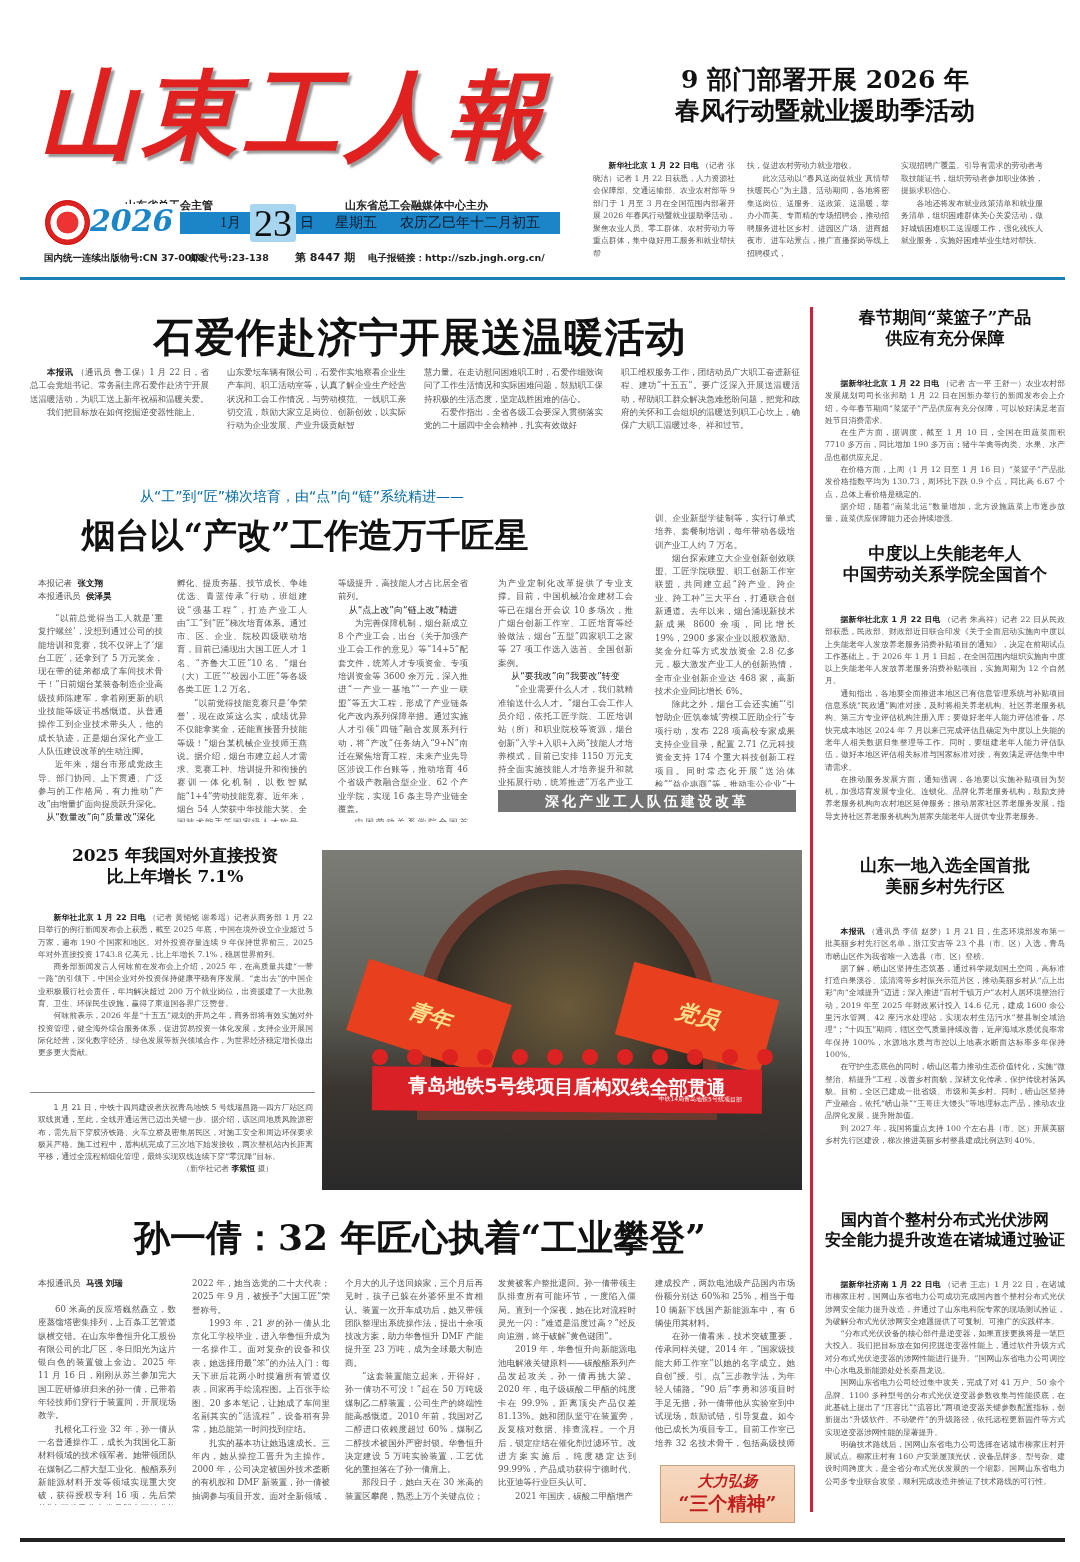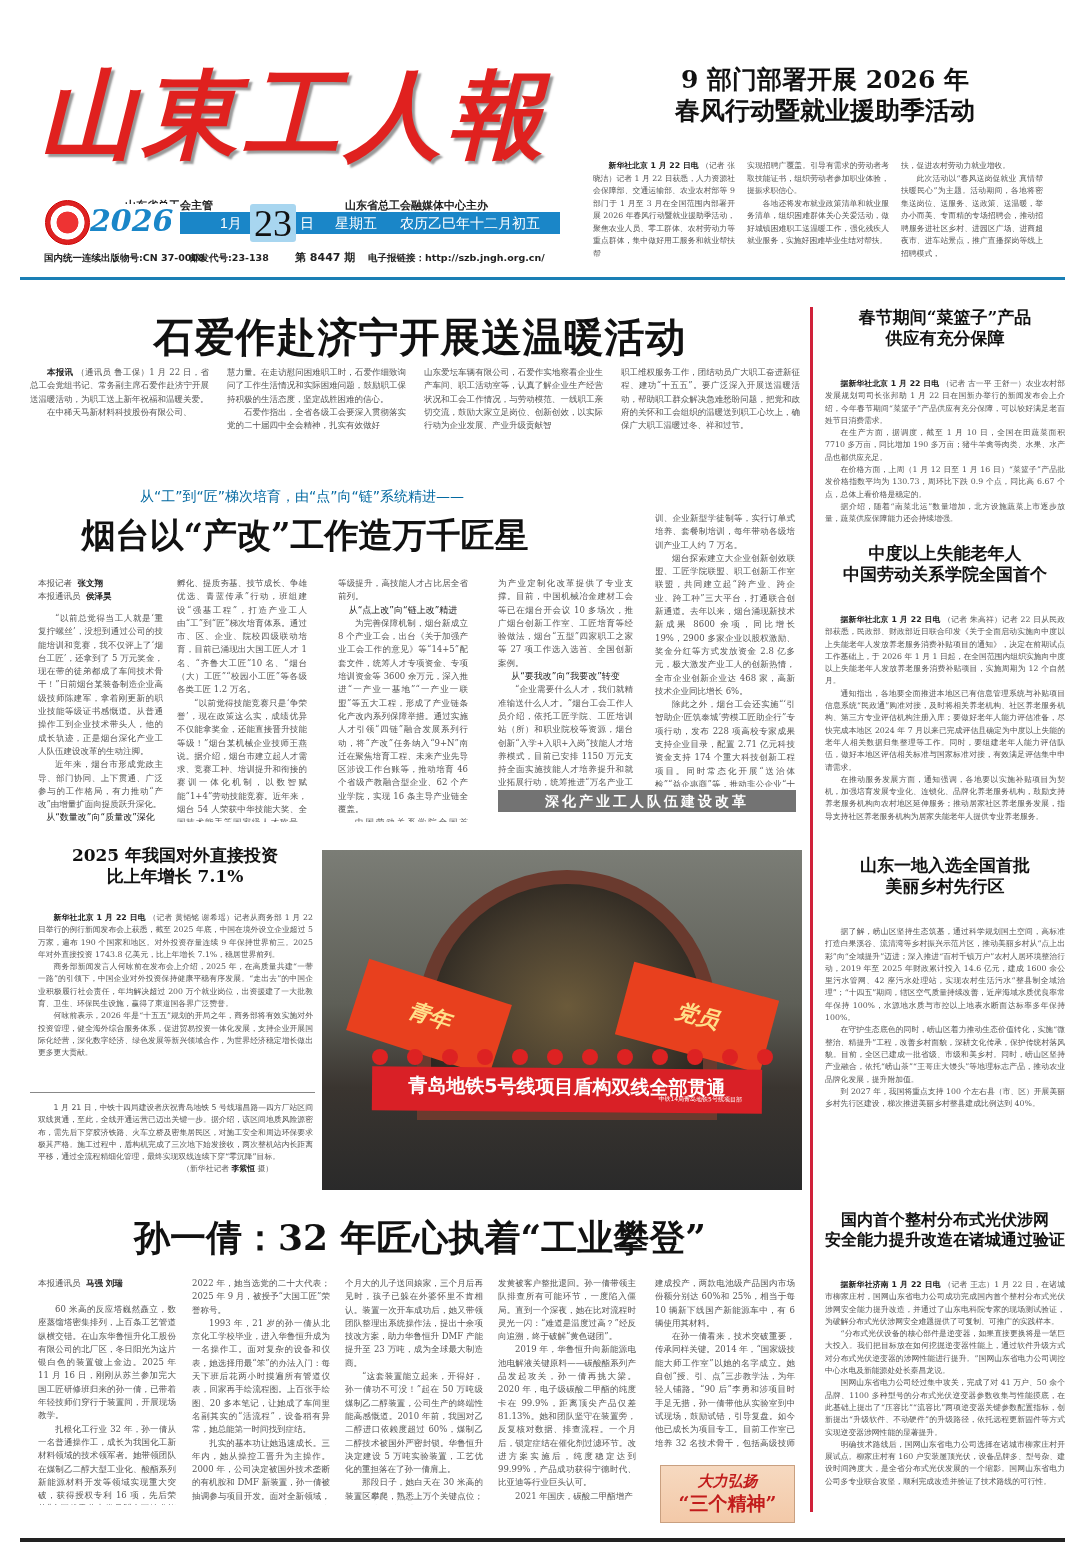--- a/index.html
+++ b/index.html
@@ -1,20 +1,20 @@
 <!DOCTYPE html>
 <html><head>
 <meta charset="utf-8">
 <style>
 *{box-sizing:border-box;margin:0;padding:0}
 body{width:1080px;height:1562px;background:#fff;font-family:"DejaVu Serif",serif;color:#222;position:relative;overflow:hidden}
 .abs{position:absolute}
 .mast{left:40px;top:50px;width:540px;height:130px;font-family:"DejaVu Serif",serif;font-size:96px;font-weight:bold;color:#e0211f;letter-spacing:6px;font-style:italic;text-shadow:3px 3px 2px #999;white-space:nowrap;line-height:130px}
 .sponsor{font-family:"DejaVu Sans",sans-serif;font-size:11px;font-weight:bold;color:#222}
-.datebar{left:100px;top:212px;width:460px;height:22px;background:#1a86c8;color:#ffffff;font-family:Liberation Sans, sans-serif;font-size:14px;line-height:22px}
+.datebar{left:100px;top:212px;width:460px;height:22px;background:#1a86c8;color:#0f172a;font-family:Liberation Serif, serif;font-size:14px;line-height:22px}
 .year{left:100px;top:200px;font-size:30px;font-style:italic;font-weight:bold;color:#1a86c8;font-family:"DejaVu Serif",serif;background:#fff;padding-right:6px;line-height:34px}
 .daybox{left:250px;top:204px;width:46px;height:38px;background:#a8d6f0;border-radius:3px;color:#111;font-size:38px;text-align:center;line-height:38px;font-family:"Liberation Serif",serif}
 .emblem{left:45px;top:200px;width:45px;height:45px;border-radius:50%;background:radial-gradient(circle,#e33 35%,#fff 37%,#fff 55%,#d22 57%);border:1px solid #c00}
 .info{top:252px;font-family:"DejaVu Sans",sans-serif;font-size:9.5px;color:#222;font-weight:bold;white-space:nowrap}
 .hr-blue{height:3px;background:#1a7fb5}
 .hl{font-family:"DejaVu Serif",serif;font-weight:bold;color:#111;text-align:center;line-height:1.25}
 .body{font-family:"DejaVu Serif",serif;font-size:8.5px;line-height:13.3px;color:#555;text-align:justify;overflow:hidden}
 .body p{text-indent:2em}
 .body .lead{font-weight:bold;color:#222;font-family:"DejaVu Sans",sans-serif}
 .sub{font-weight:normal;color:#222;text-align:center;font-family:"DejaVu Sans",sans-serif;font-size:9px}
@@ -55,44 +55,44 @@
 
 <div class="abs hl" style="left:600px;top:64px;width:450px;font-size:25px">
   <div>9 部门部署开展 2026 年</div>
   <div>春风行动暨就业援助季活动</div>
 </div>
 <div class="abs body cols" style="left:593px;top:160px;width:450px;height:100px;grid-template-columns:1fr 1fr 1fr;gap:12px;font-size:7.8px;line-height:12.5px">
   <div>
       <p><span class="lead">新华社北京 1 月 22 日电</span> <span>（记者 张晓洁）</span><span>记者 1 月 22 日获悉，人力资源社会保障部、交通运输部、农业农村部等 9 部门于 1 月至 3 月在全国范围内部署开展 2026 年春风行动暨就业援助季活动，聚焦农业人员、零工群体、农村劳动力等重点群体，集中做好用工服务和就业帮扶帮</span></p>
     </div>
   <div>
+      <div>扶，促进农村劳动力就业增收。</div>
+      <p>此次活动以“春风送岗促就业 真情帮扶暖民心”为主题。活动期间，各地将密集送岗位、送服务、送政策、送温暖，举办小而美、专而精的专场招聘会，推动招聘服务进社区乡村、进园区广场、进商超夜市、进车站景点，推广直播探岗等线上招聘模式，</p>
+    </div>
+  <div>
       <div>实现招聘广覆盖。引导有需求的劳动者考取技能证书，组织劳动者参加职业体验，提振求职信心。</div>
       <p>各地还将发布就业政策清单和就业服务清单，组织困难群体关心关爱活动，做好城镇困难职工送温暖工作，强化残疾人就业服务，实施好困难毕业生结对帮扶。</p>
     </div>
-  <div>
-      <div>扶，促进农村劳动力就业增收。</div>
-      <p>此次活动以“春风送岗促就业 真情帮扶暖民心”为主题。活动期间，各地将密集送岗位、送服务、送政策、送温暖，举办小而美、专而精的专场招聘会，推动招聘服务进社区乡村、进园区广场、进商超夜市、进车站景点，推广直播探岗等线上招聘模式，</p>
-    </div>
 </div>
 
 <div class="abs hr-blue" style="left:20px;top:277px;width:1045px"></div>
 
 <div class="abs redline" style="left:810px;top:307px;width:3px;height:1205px"></div>
 
 <div class="abs hl" style="left:30px;top:312px;width:780px;font-size:40px;letter-spacing:1px">石爱作赴济宁开展送温暖活动</div>
 <div class="abs body cols" style="left:30px;top:366px;width:770px;height:100px;grid-template-columns:repeat(4,1fr);gap:18px">
   <div>
       <p><span class="lead">本报讯</span> <span>（通讯员 鲁工保）</span><span>1 月 22 日，省总工会党组书记、常务副主席石爱作赴济宁开展送温暖活动，为职工送上新年祝福和温暖关爱。</span></p>
-      <p>在中稀天马新材料科技股份有限公司、</p>
-    </div>
+      <p>我们把目标放在如何挖掘逆变器性能上、</p>
+    </div>
+  <div>山东爱坛车辆有限公司，石爱作实地察看企业生产车间、职工活动室等，认真了解企业生产经营状况和工会工作情况，与劳动模范、一线职工亲切交流，鼓励大家立足岗位、创新创效，以实际行动为企业发展、产业升级贡献智</div>
   <div>
       <div>慧力量。在走访慰问困难职工时，石爱作细致询问了工作生活情况和实际困难问题，鼓励职工保持积极的生活态度，坚定战胜困难的信心。</div>
       <p>石爱作指出，全省各级工会要深入贯彻落实党的二十届四中全会精神，扎实有效做好</p>
     </div>
-  <div>山东爱坛车辆有限公司，石爱作实地察看企业生产车间、职工活动室等，认真了解企业生产经营状况和工会工作情况，与劳动模范、一线职工亲切交流，鼓励大家立足岗位、创新创效，以实际行动为企业发展、产业升级贡献智</div>
   <div>职工维权服务工作，团结动员广大职工奋进新征程、建功“十五五”。要广泛深入开展送温暖活动，帮助职工群众解决急难愁盼问题，把党和政府的关怀和工会组织的温暖送到职工心坎上，确保广大职工温暖过冬、祥和过节。</div>
 </div>
 
 <div class="abs" style="left:140px;top:488px;width:400px;font-family:'DejaVu Sans',sans-serif;font-size:14px;color:#0369a1">从“工”到“匠”梯次培育，由“点”向“链”系统精进——</div>
 <div class="abs hl" style="left:80px;top:514px;width:450px;font-size:34px;text-align:center">烟台以“产改”工作造万千匠星</div>
 
 <div class="abs body" style="left:38px;top:577px;width:120px;font-size:8.5px">
   <div><span>本报记者</span>&nbsp;&nbsp;<b style="color:#222">张文翔</b></div>
   <div><span>本报通讯员</span>&nbsp;&nbsp;<b style="color:#222">侯泽昊</b></div>
 </div>
@@ -186,20 +186,21 @@
   <div style="text-align:right;padding-right:40px">
     <span>（新华社记者</span>&nbsp;<b style="color:#222">李紫恒</b>&nbsp;<span>摄）</span>
   </div>
 </div>
 
 <div class="abs hl" style="left:825px;top:855px;width:240px;font-size:17px">
   <div>山东一地入选全国首批</div>
   <div>美丽乡村先行区</div>
 </div>
 <div class="abs body" style="left:825px;top:926px;width:240px;height:280px;font-size:7.8px;line-height:12.3px">
+  <p><span class="lead">本报讯</span> <span>（通讯员 李倩 赵梦）</span><span>1 月 21 日，生态环境部发布第一批美丽乡村先行区名单，浙江安吉等 23 个县（市、区）入选，青岛市崂山区作为我省唯一入选县（市、区）登榜。</span></p>
   <p>据了解，崂山区坚持生态筑基，通过科学规划国土空间，高标准打造白果溪谷、流清湾等乡村振兴示范片区，推动美丽乡村从“点上出彩”向“全域提升”迈进；深入推进“百村千镇万户”农村人居环境整治行动，2019 年至 2025 年财政累计投入 14.6 亿元，建成 1600 余公里污水管网、42 座污水处理站，实现农村生活污水“整县制全域治理”；“十四五”期间，辖区空气质量持续改善，近岸海域水质优良率常年保持 100%，水源地水质与市控以上地表水断面达标率多年保持 100%。</p>
   <p>在守护生态底色的同时，崂山区着力推动生态价值转化，实施“微整治、精提升”工程，改善乡村面貌，深耕文化传承，保护传统村落风貌。目前，全区已建成一批省级、市级和美乡村。同时，崂山区坚持产业融合，依托“崂山茶”“王哥庄大馒头”等地理标志产品，推动农业品牌化发展，提升附加值。</p>
   <p>到 2027 年，我国将重点支持 100 个左右县（市、区）开展美丽乡村先行区建设，梯次推进美丽乡村整县建成比例达到 40%。</p>
 </div>
 
 <div class="abs hl" style="left:30px;top:1215px;width:780px;font-size:36px">孙一倩：32 年匠心执着“工业攀登”</div>
 <div class="abs body" style="left:38px;top:1277px;width:120px;font-size:8.5px">
   <span>本报通讯员</span>&nbsp;&nbsp;<b style="color:#222">马强 刘瑞</b>
 </div>
 <div class="abs body" style="left:38px;top:1303px;width:138px;height:202px">

